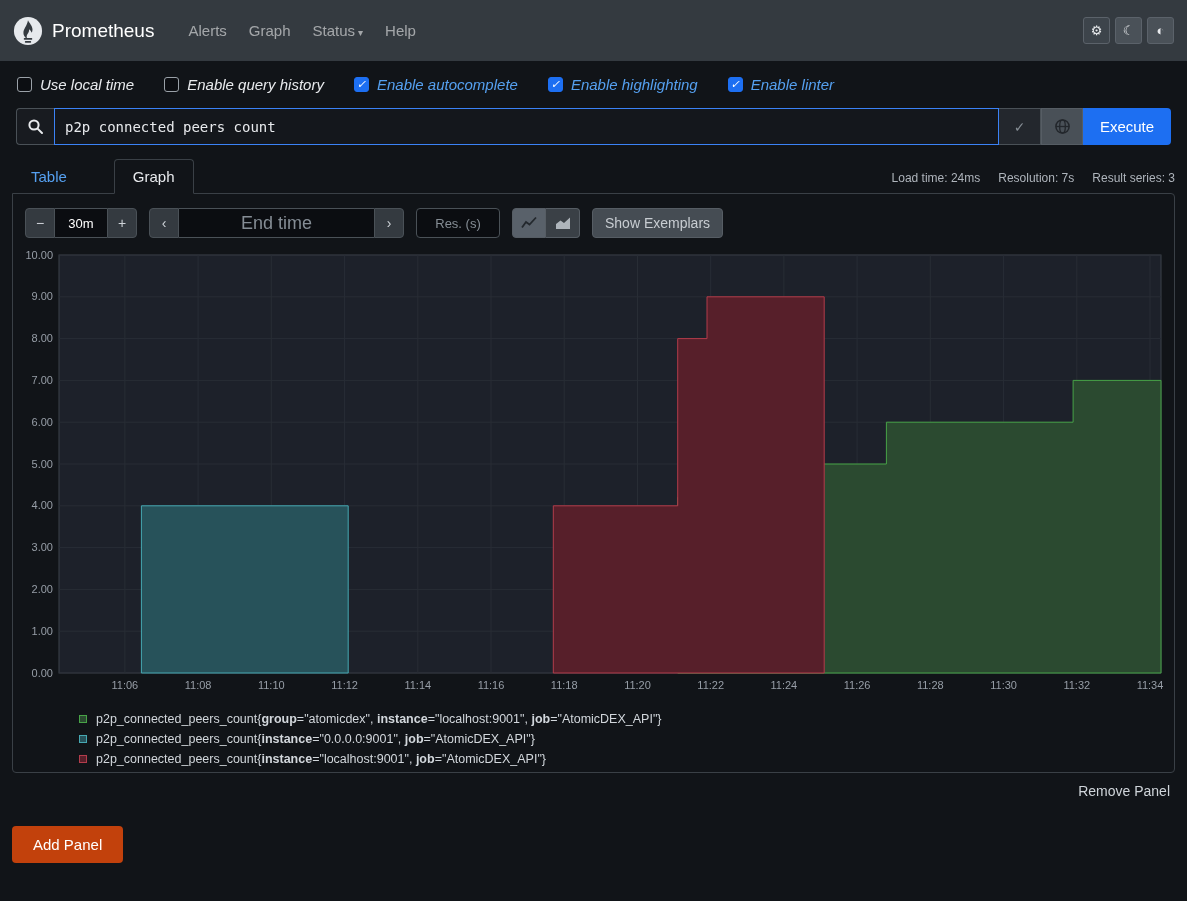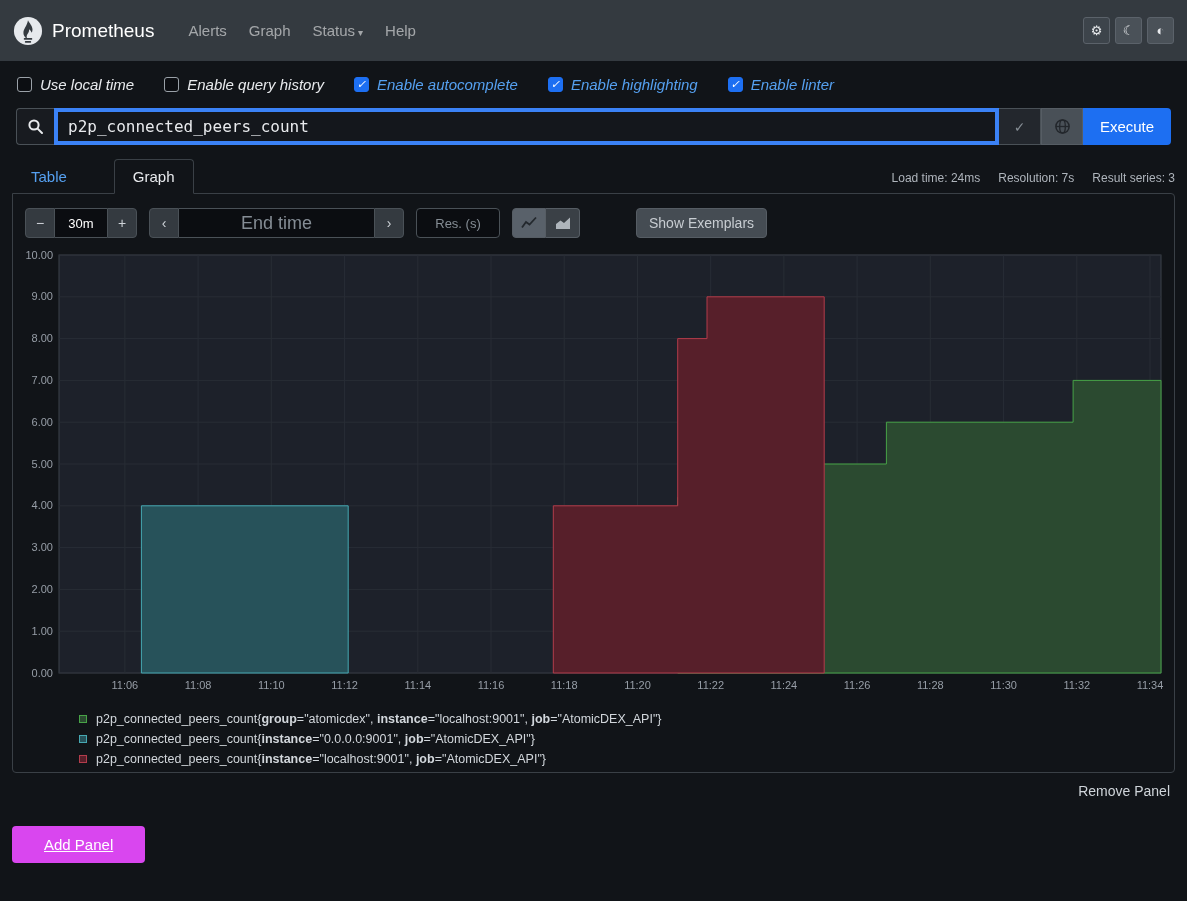--- a/index.html
+++ b/index.html
@@ -30,22 +30,22 @@
   .chk .box { width:15px; height:15px; border-radius:3px; border:1px solid #9aa1a8; background:#0c0e12;
     color:#fff; font-size:11px; line-height:13px; text-align:center; flex:0 0 auto; }
   .chk.checked .box { background:#1d6ff2; border-color:#1d6ff2; }
   .chk .lbl { color:#e8eaed; }
   .chk.checked .lbl { color:#55a0f0; }
 
   
   .query-row { display:flex; margin:2px 16px 14px; height:37px; }
   .search-prefix { width:38px; background:#181b20; border:1px solid #4a5157; border-right:none;
     border-radius:4px 0 0 4px; display:flex; align-items:center; justify-content:center; cursor:pointer; }
-  .query-input { flex:1; background:#14171c; border:4px solid #3b82f6; color:#e8eaed;
-    font-family:"DejaVu Sans Mono", monospace; font-size:16px; padding:0 10px; outline:none; }
+  .query-input { flex:1; background:#14171c; border:1px solid #3b82f6; color:#e8eaed;
+    font-family:"DejaVu Sans Mono", monospace; font-size:14px; padding:0 10px; outline:none; }
   .check-btn { width:42px; background:#23272d; border:1px solid #4a5157; border-left:none;
     color:#858d94; font-size:14px; cursor:pointer; }
   .globe-btn { width:42px; background:#495057; border:1px solid #565d64; color:#23272c;
     display:flex; align-items:center; justify-content:center; cursor:pointer; }
   .execute-btn { width:88px; background:#1d6ff2; color:#fff; border:none; border-radius:0 4px 4px 0;
     font-size:15px; cursor:pointer; }
 
   
   .tabs-row { display:flex; justify-content:space-between; align-items:flex-end; margin:2px 12px 0; }
   .tabs { display:flex; position:relative; z-index:2;gap:28px; }
@@ -67,38 +67,38 @@
     color:#fff; text-align:center; font-size:13px; outline:none; }
   .time-input { width:195px; background:#0b0d11; border:1px solid #4a5157; border-left:none; border-right:none;
     color:#e8eaed; text-align:center; font-size:18px; outline:none; }
   .res-input { width:84px; background:#0b0d11; border:1px solid #4a5157; border-radius:4px;
     color:#e8eaed; text-align:center; font-size:13px; outline:none; }
   input::placeholder { color:#858d95; }
   .type-btn { width:34px; display:flex; align-items:center; justify-content:center; border:1px solid #565d64; cursor:pointer; padding:0; }
   .type-btn.active { background:#59616a; color:#23282d; border-radius:4px 0 0 4px; }
   .type-btn.idle { background:#3a4046; color:#aeb5bb; border-radius:0 4px 4px 0; border-left:none; }
   .exemplars-btn { padding:0 12px; background:#454c53; border:1px solid #565d64; color:#c8cdd2;
-    font-size:14px; border-radius:4px; cursor:pointer;margin-left:44px; }
+    font-size:14px; border-radius:4px; cursor:pointer; }
 
   
   .chart-wrap { margin-top:2px; }
   .chart-wrap svg { display:block; width:100%; height:auto; }
   .tick { fill:#979ea7; font-size:11px; font-family:"Liberation Sans", sans-serif; }
 
   
   .legend { margin:14px 0 0 56px; display:flex; flex-direction:column; gap:6px; }
   .legend-item { display:flex; align-items:center; gap:9px; font-size:12.5px; color:#d2d7dc; cursor:pointer; }
   .swatch { width:8px; height:8px; border:1.5px solid; display:inline-block; flex:0 0 auto; }
   .series-name b { font-weight:bold; }
   .legend-hint { margin:13px 0 12px 56px; color:#8b929a; font-size:12.5px; }
 
   .panel-footer { margin:9px 17px 0 0; text-align:right; }
   .remove-panel { color:#cfd4d9; font-size:14px; cursor:pointer; }
-  .add-panel-btn { margin:27px 0 0 12px; background:#d946ef; color:#fff; border:none; border-radius:4px;
-    padding:10px 32px; font-size:15px; cursor:pointer;text-decoration:underline; }
+  .add-panel-btn { margin:27px 0 0 12px; background:#c2410c; color:#fff; border:none; border-radius:4px;
+    padding:10px 21px; font-size:15px; cursor:pointer; }
 </style>
 </head>
 <body>
 
 
 
 
 <header class="navbar">
   <div class="brand">
     <span style="display:flex;">

